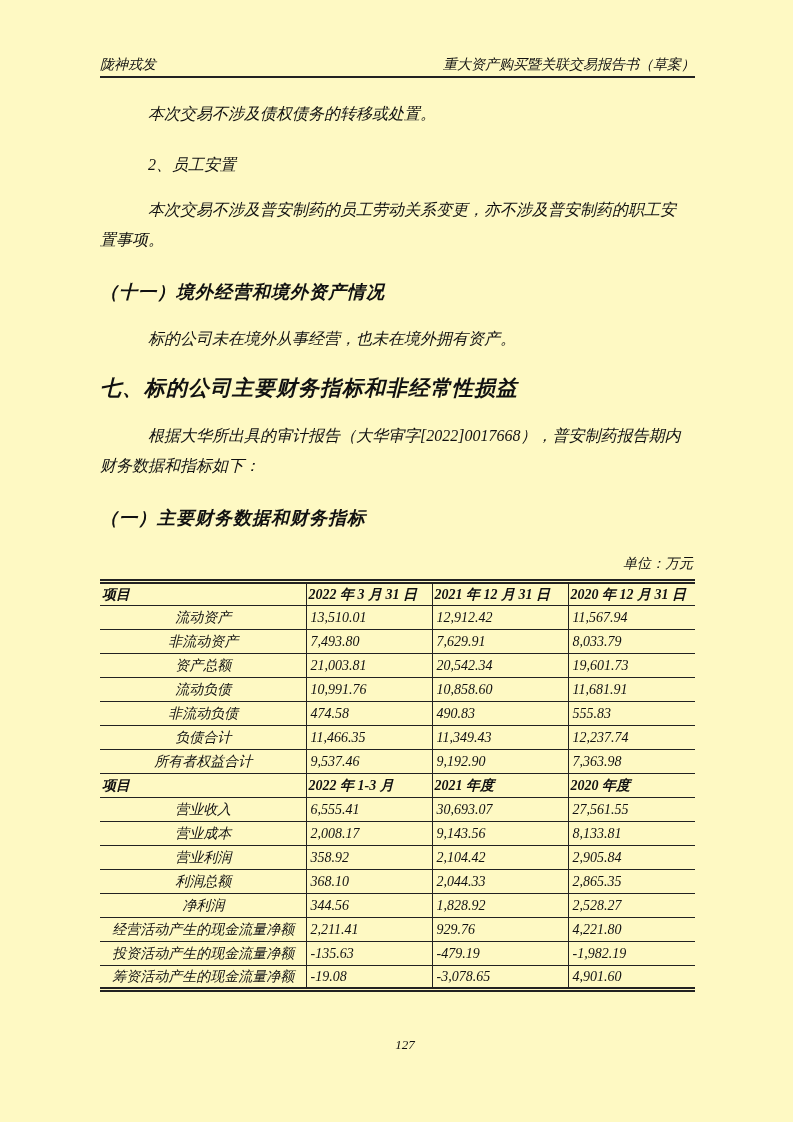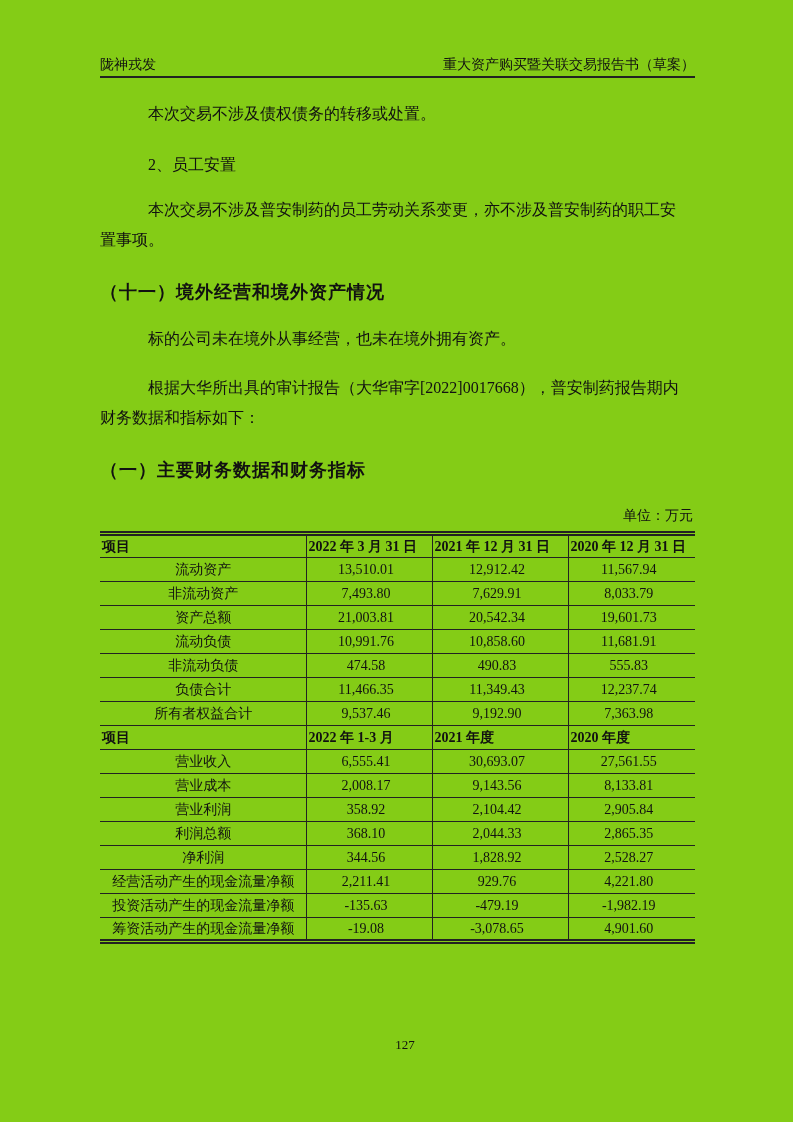--- a/index.html
+++ b/index.html
@@ -1,24 +1,25 @@
 <!DOCTYPE html>
 <html><head>
 <meta charset="utf-8">
 <style>
   * { margin:0; padding:0; box-sizing:border-box; }
   html,body { background:#e9e9e9; }
   .page {
     position:relative;
     width:793px; height:1122px;
     margin:0 auto;
-    background:#84cc16;
+    background:#fef9c3;
     font-family:"Liberation Serif","DejaVu Serif",serif;
     color:#111111;
     overflow:hidden;
+    font-style:italic;
   }
   .running-header {
     position:absolute; top:56px; left:100px; width:595px;
     display:flex; justify-content:space-between; align-items:flex-end;
     border-bottom:2px solid #222;
     padding-bottom:2px;
     font-size:14px; line-height:18px;
   }
   .content { position:absolute; top:80px; left:100px; width:595px; }
   p.list-item {
@@ -56,21 +57,21 @@
     border-bottom:1px solid #222;
     border-right:1px solid #222;
     height:24px;
     overflow:hidden; white-space:nowrap;
   }
   table.fin th:last-child, table.fin td:last-child { border-right:none; }
   table.fin th {
     font-weight:bold; text-align:left; padding:1px 2px;
   }
   table.fin td.lbl { text-align:center;  padding:1px 6px 1px 7px; }
-  table.fin td.num { text-align:center; padding:1px 10px 1px 4px; }
+  table.fin td.num { text-align:left; padding:1px 10px 1px 4px; }
   .page-number {
     position:absolute; top:1037px; left:0; right:0;
     text-align:center; font-size:13px;padding-left:17px;
   }
 </style>
 </head>
 <body>
 
 <div class="page">
 
@@ -81,20 +82,21 @@
 
   <div class="content">
 
     <p class="body-para">本次交易不涉及债权债务的转移或处置。</p>
     <p class="list-item">2、员工安置</p>
     <p class="body-para">本次交易不涉及普安制药的员工劳动关系变更，亦不涉及普安制药的职工安置事项。</p>
 
     <h3 class="sub-heading">（十一）境外经营和境外资产情况</h3>
     <p class="body-para">标的公司未在境外从事经营，也未在境外拥有资产。</p>
 
+    <h2 class="chapter-heading">七、标的公司主要财务指标和非经常性损益</h2>
     <p class="body-para">根据大华所出具的审计报告（大华审字[2022]0017668），普安制药报告期内财务数据和指标如下：</p>
 
     <h3 class="sub-heading">（一）主要财务数据和财务指标</h3>
 
     <div class="unit-label">单位：万元</div>
 
     <table class="fin">
       <colgroup>
           <col class="c0">
           <col class="c1">

